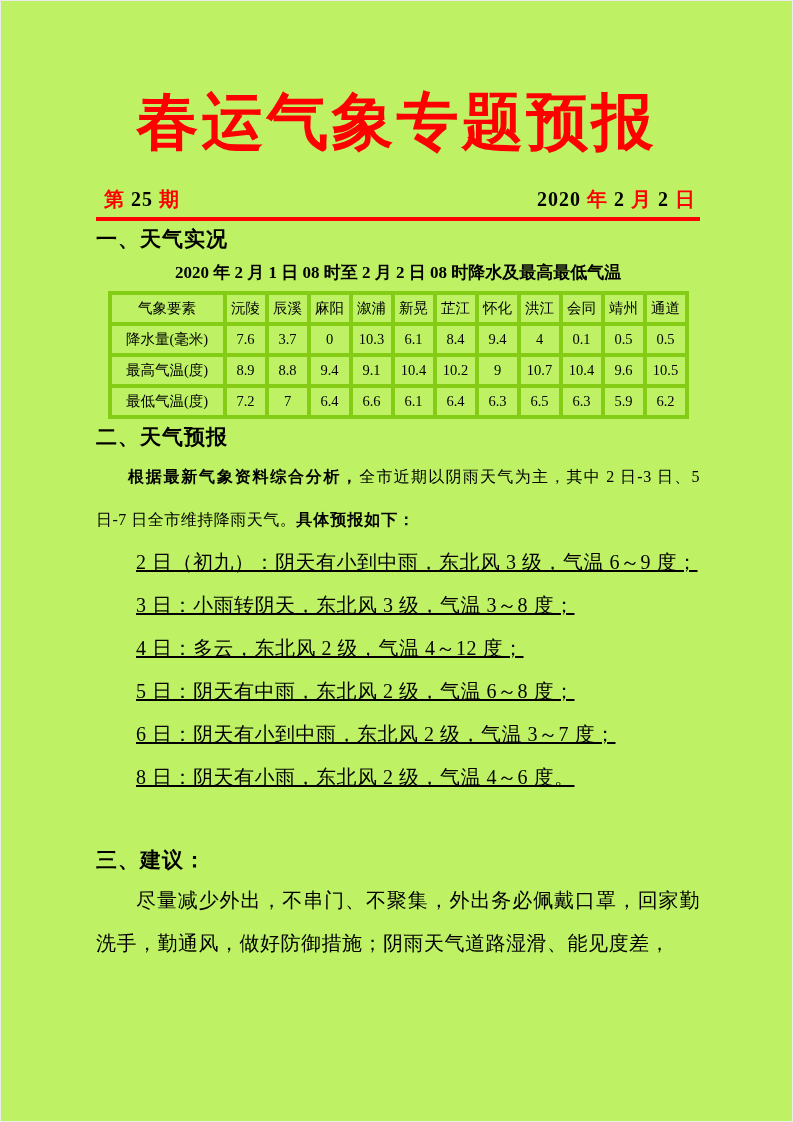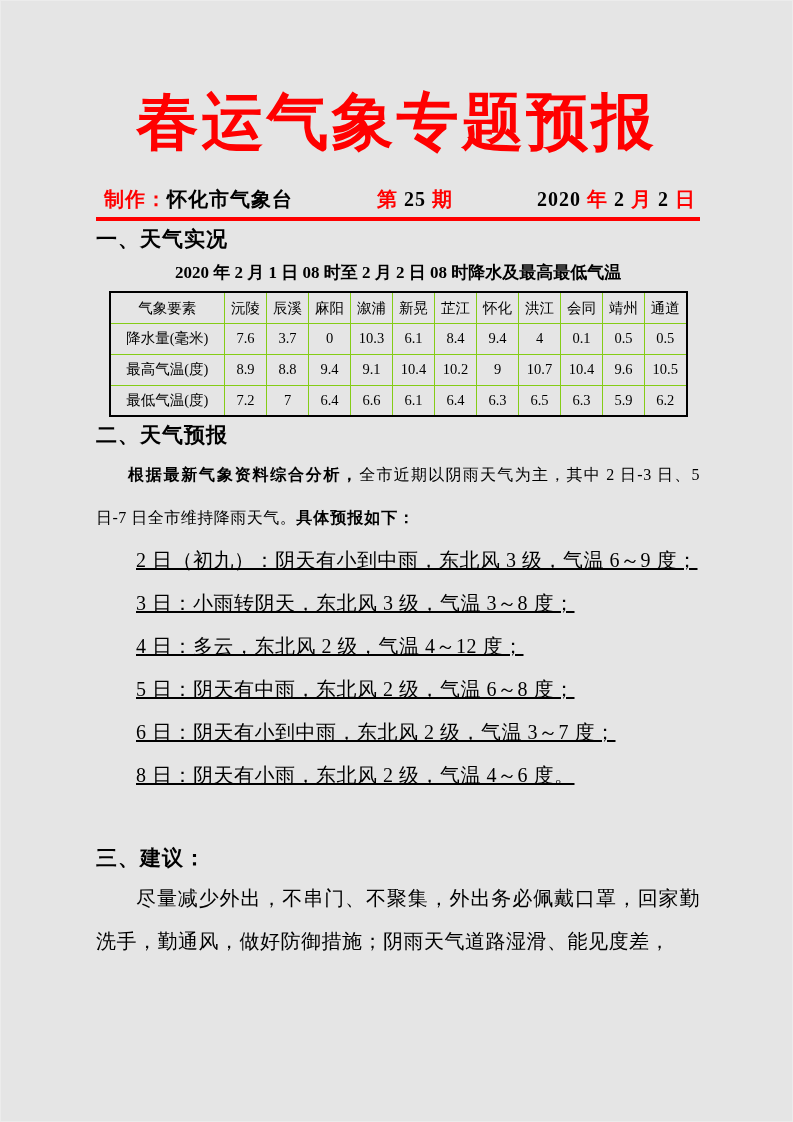--- a/index.html
+++ b/index.html
@@ -1,38 +1,38 @@
 <!DOCTYPE html>
 <html><head>
 <meta charset="utf-8">
 <style>
   * { margin:0; padding:0; box-sizing:border-box; }
   html,body { background:#ffffff; }
   .page {
     position:relative; width:793px; height:1122px; margin:0 auto;
-    background:#e5e5e5; border:1px solid #ececec; overflow:hidden;
+    background:#bef264; border:1px solid #ececec; overflow:hidden;
     font-family:"Liberation Serif","DejaVu Serif",serif; color:#000;
   }
   .content { padding:0 92px 0 95px; }
   .doc-title {
     margin-top:86px; text-align:center; font-size:62px; font-weight:bold;
     line-height:1.15; letter-spacing:3px; color:#ff0000;
   }
   .byline {
     display:flex; justify-content:space-between; align-items:baseline;
     margin-top:28px; padding:0 4px 0 8px; font-size:20px; font-weight:bold;
     letter-spacing:1px;
   }
   .red { color:#ff0000; }
   .rule { border:none; border-top:4px solid #ff0000; margin-top:4px; }
   .h1 { margin-top:4px; font-size:21px; font-weight:bold; letter-spacing:1px; }
   .caption { margin-top:8px; text-align:center; font-size:17px; font-weight:bold; }
   table.wx { border-collapse:collapse; margin:7px auto 0 auto; border:2px solid #000; table-layout:fixed; }
   table.wx th, table.wx td {
-    border:1px solid #84cc16; text-align:center; vertical-align:middle;
+    border:4px solid #84cc16; text-align:center; vertical-align:middle;
     font-weight:normal; font-size:14.5px; height:31px; padding:0 1px; width:42px;
   }
   table.wx .c0 { width:115px; }
   .sec2 { }
   .body-p {
     margin-top:4px; font-size:16px; line-height:43px; text-align:justify;
     text-indent:2em; letter-spacing:0.5px;
   }
   .body-p b { letter-spacing:1px; }
   .flist { margin-top:0;text-decoration:underline; }
@@ -45,21 +45,20 @@
 </style>
 </head>
 <body>
 
 <div class="page">
   <h1 class="doc-title">春运气象专题预报</h1>
 
   <div class="content">
 
     <div class="byline">
-      <span><span class="red">制作：</span><span>怀化市气象台</span></span>
       <span><span class="red">第</span><span> 25 </span><span class="red">期</span></span>
       <span><span>2020 </span><span class="red">年</span><span> 2 </span><span class="red">月</span><span> 2 </span><span class="red">日</span></span>
     </div>
 
     <hr class="rule">
 
     <div class="h1">一、天气实况</div>
     <div class="caption">2020 年 2 月 1 日 08 时至 2 月 2 日 08 时降水及最高最低气温</div>
 
     <table class="wx">

